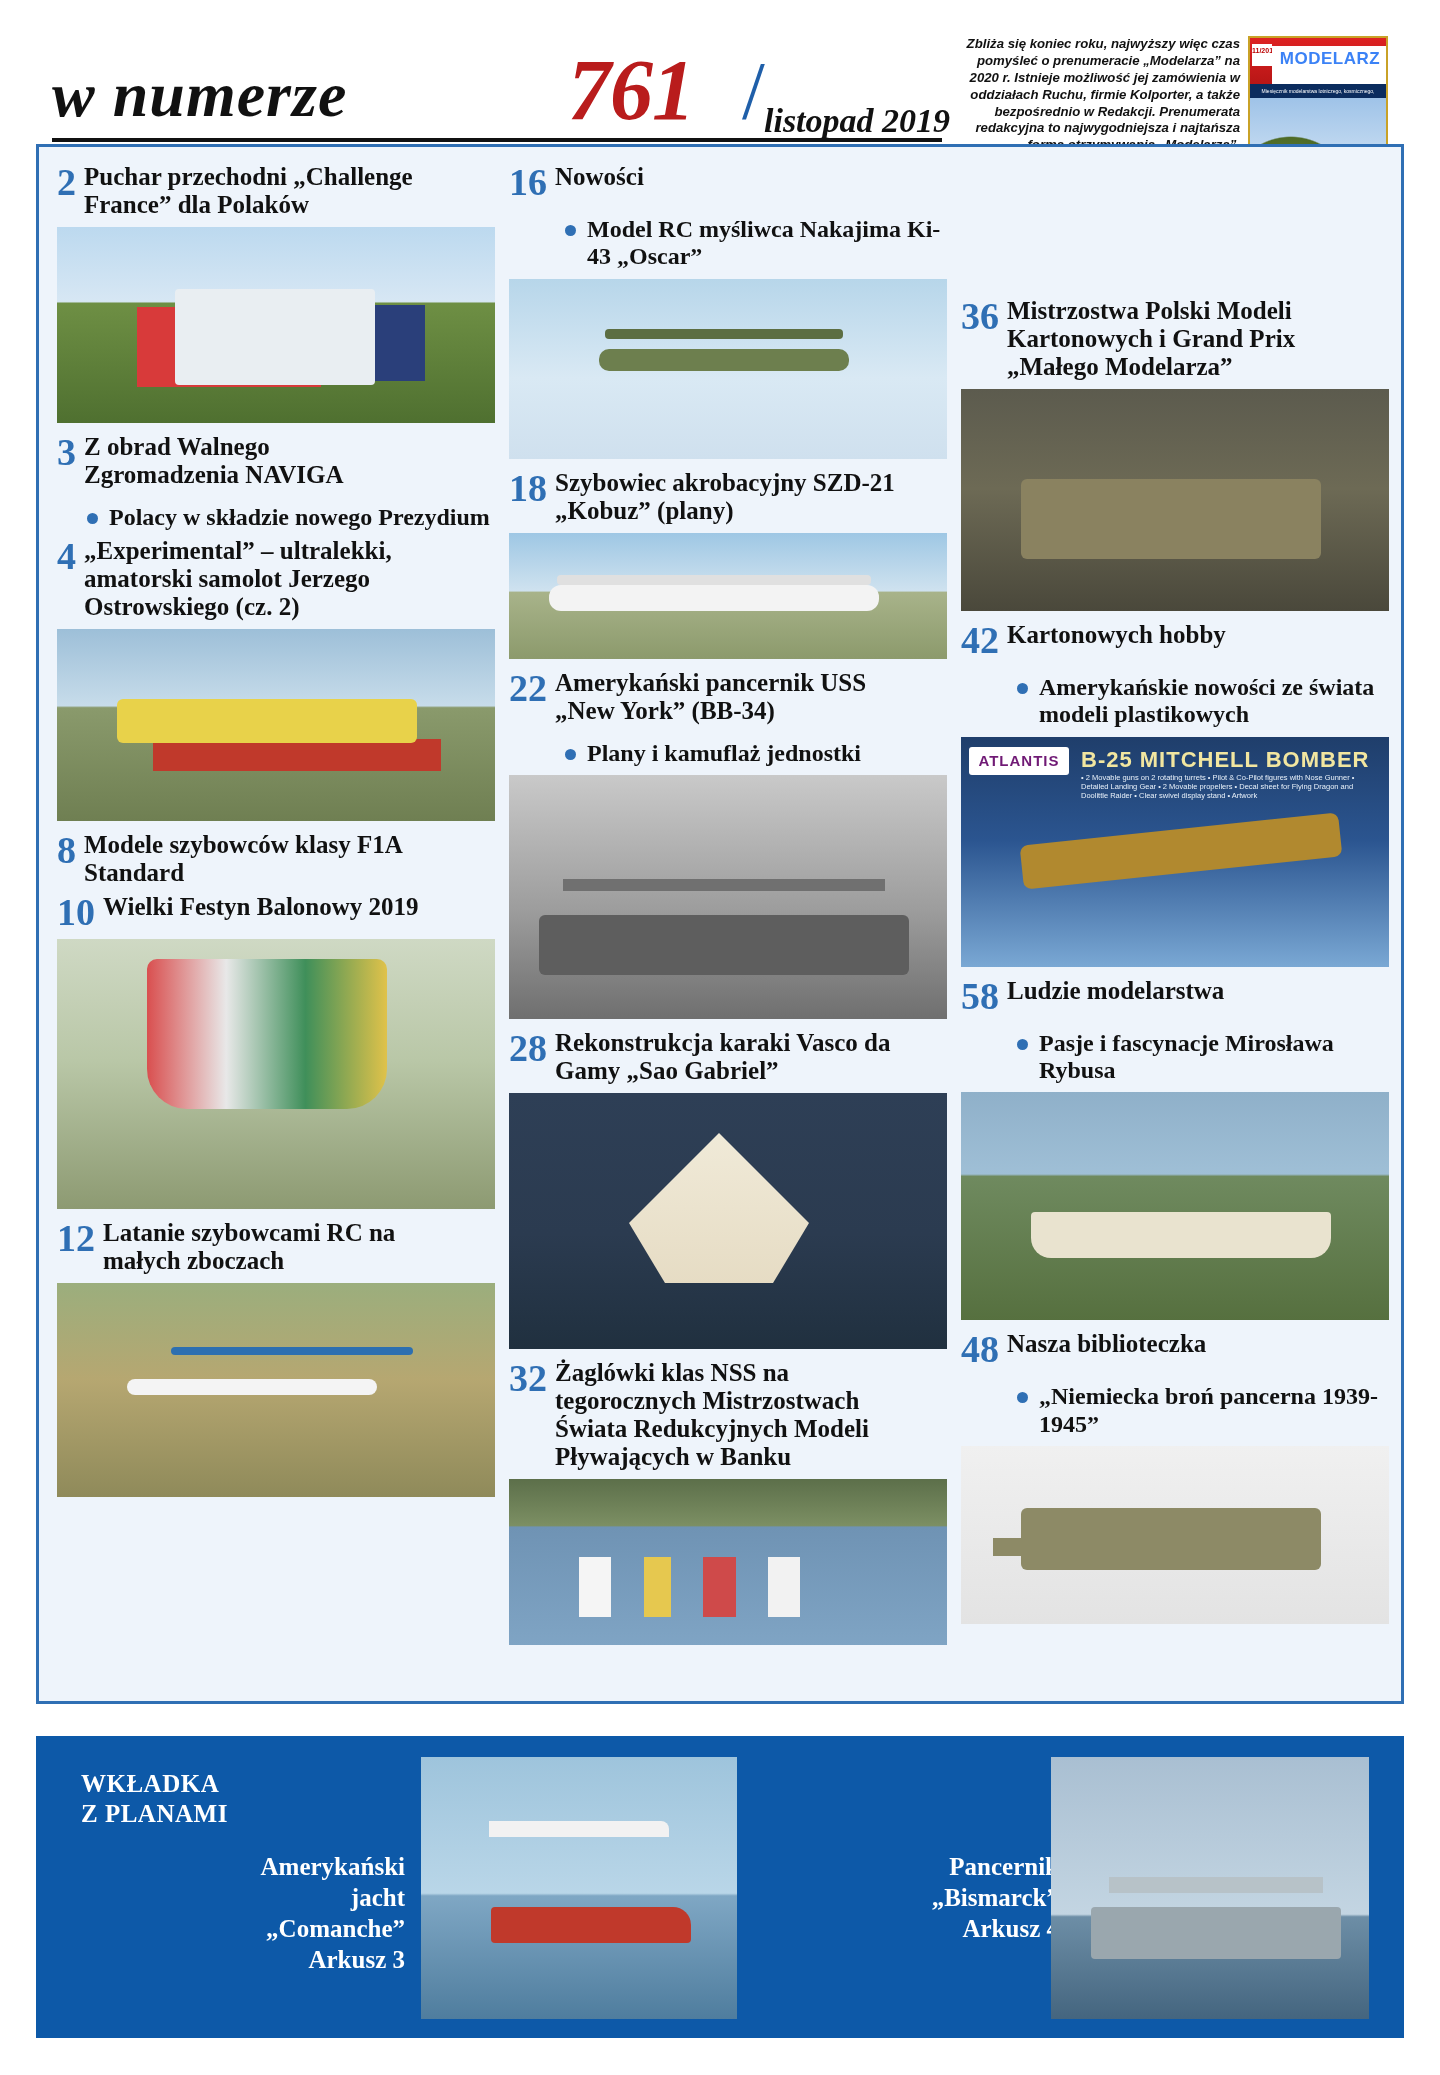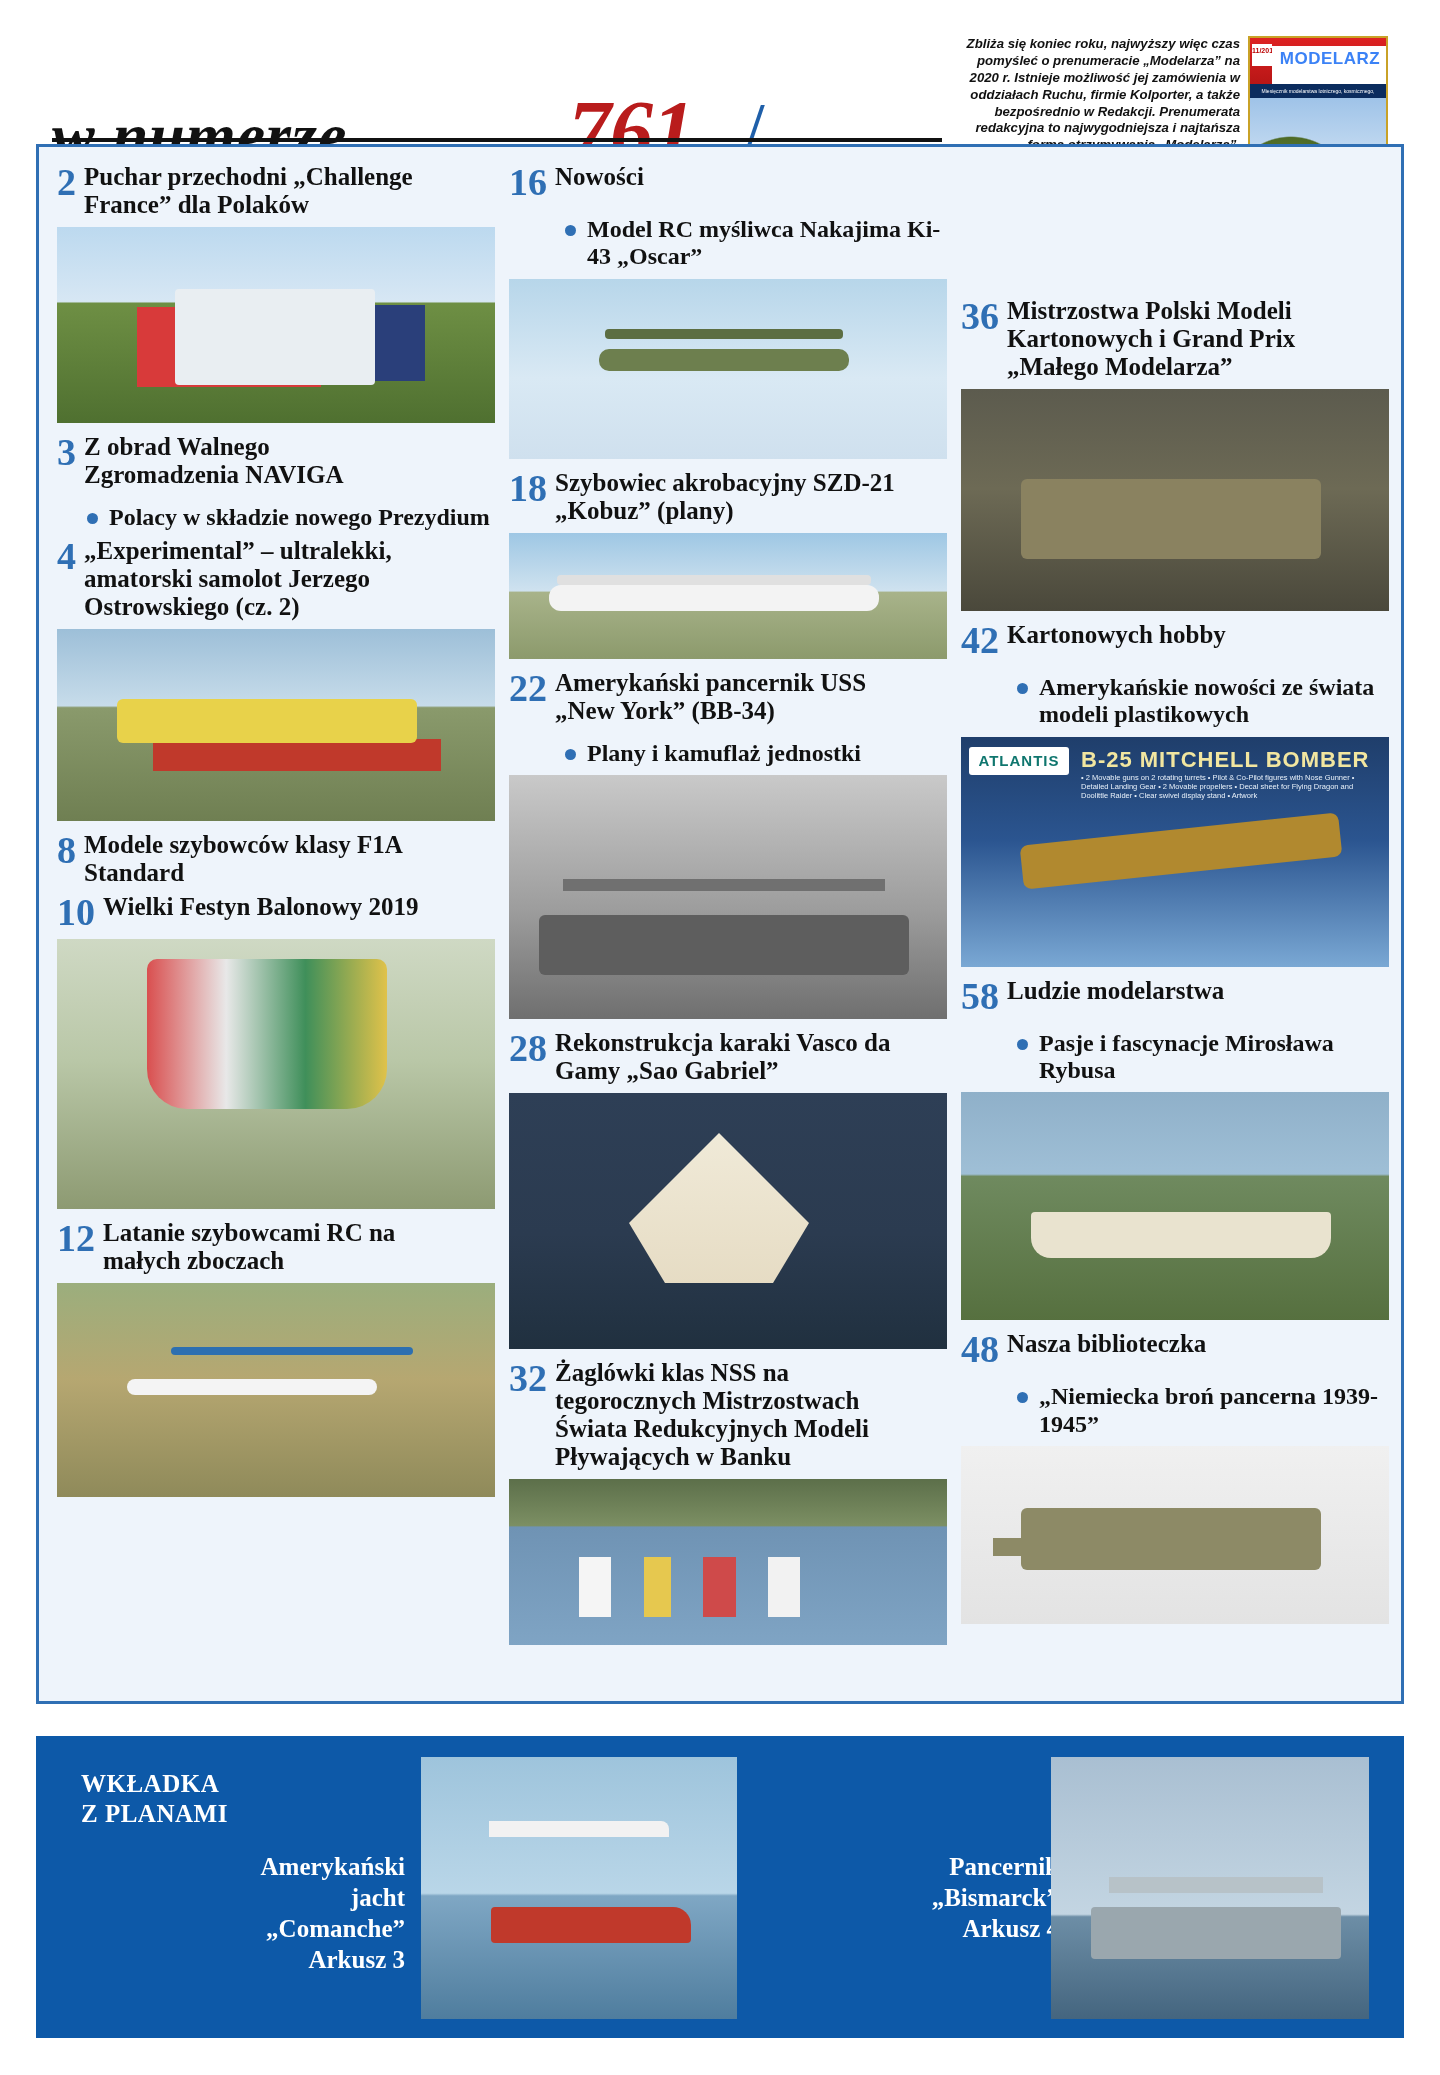--- a/index.html
+++ b/index.html
@@ -9,21 +9,21 @@
     background:#ffffff;
     font-family:"Liberation Serif", serif;
     color:#111;
     position:relative;
     overflow:hidden;
   }
   .page { position:absolute; left:0; top:0; width:1440px; height:2075px; }
 
   
   .masthead {
-    position:absolute; left:52px; top:48px; width:900px; height:92px;margin-top:41px;
+    position:absolute; left:52px; top:48px; width:900px; height:92px;
   }
   .mast-wnumerze {
     position:absolute; left:0; top:10px;
     font-family:"Liberation Serif", serif;
     font-style:italic; font-weight:700;
     font-size:64px; letter-spacing:1px; color:#111;
   }
   .mast-num {
     position:absolute; left:516px; top:-8px;
     font-family:"Liberation Serif", serif;
@@ -245,21 +245,21 @@
     font-family:"Liberation Sans", sans-serif; font-weight:700;
     font-size:22px; color:#f2e6a0; letter-spacing:1px;
   }
   .b25-sub {
     position:absolute; left:120px; top:36px; width:290px;
     font-family:"Liberation Sans", sans-serif; font-size:7.5px;
     color:#e8f1fa; line-height:9px;
   }
   .b25-logo {
     position:absolute; left:8px; top:10px; width:100px; height:28px;
-    background:#fff; color:#0f766e; border-radius:3px;
+    background:#fff; color:#701a75; border-radius:3px;
     font-family:"Liberation Sans", sans-serif; font-weight:700; font-size:15px;
     text-align:center; line-height:28px; letter-spacing:1px;
   }
   .ph-boat {
     height:228px;
     background:linear-gradient(180deg,#8fb0c9 0%,#9fbfd6 36%,#6f8a5f 37%,#56703f 100%);
   }
   .ph-boat:after{
     content:""; position:absolute; left:70px; top:120px; width:300px; height:46px;
     background:#e9e3cf; border-radius:4px 4px 20px 20px;

